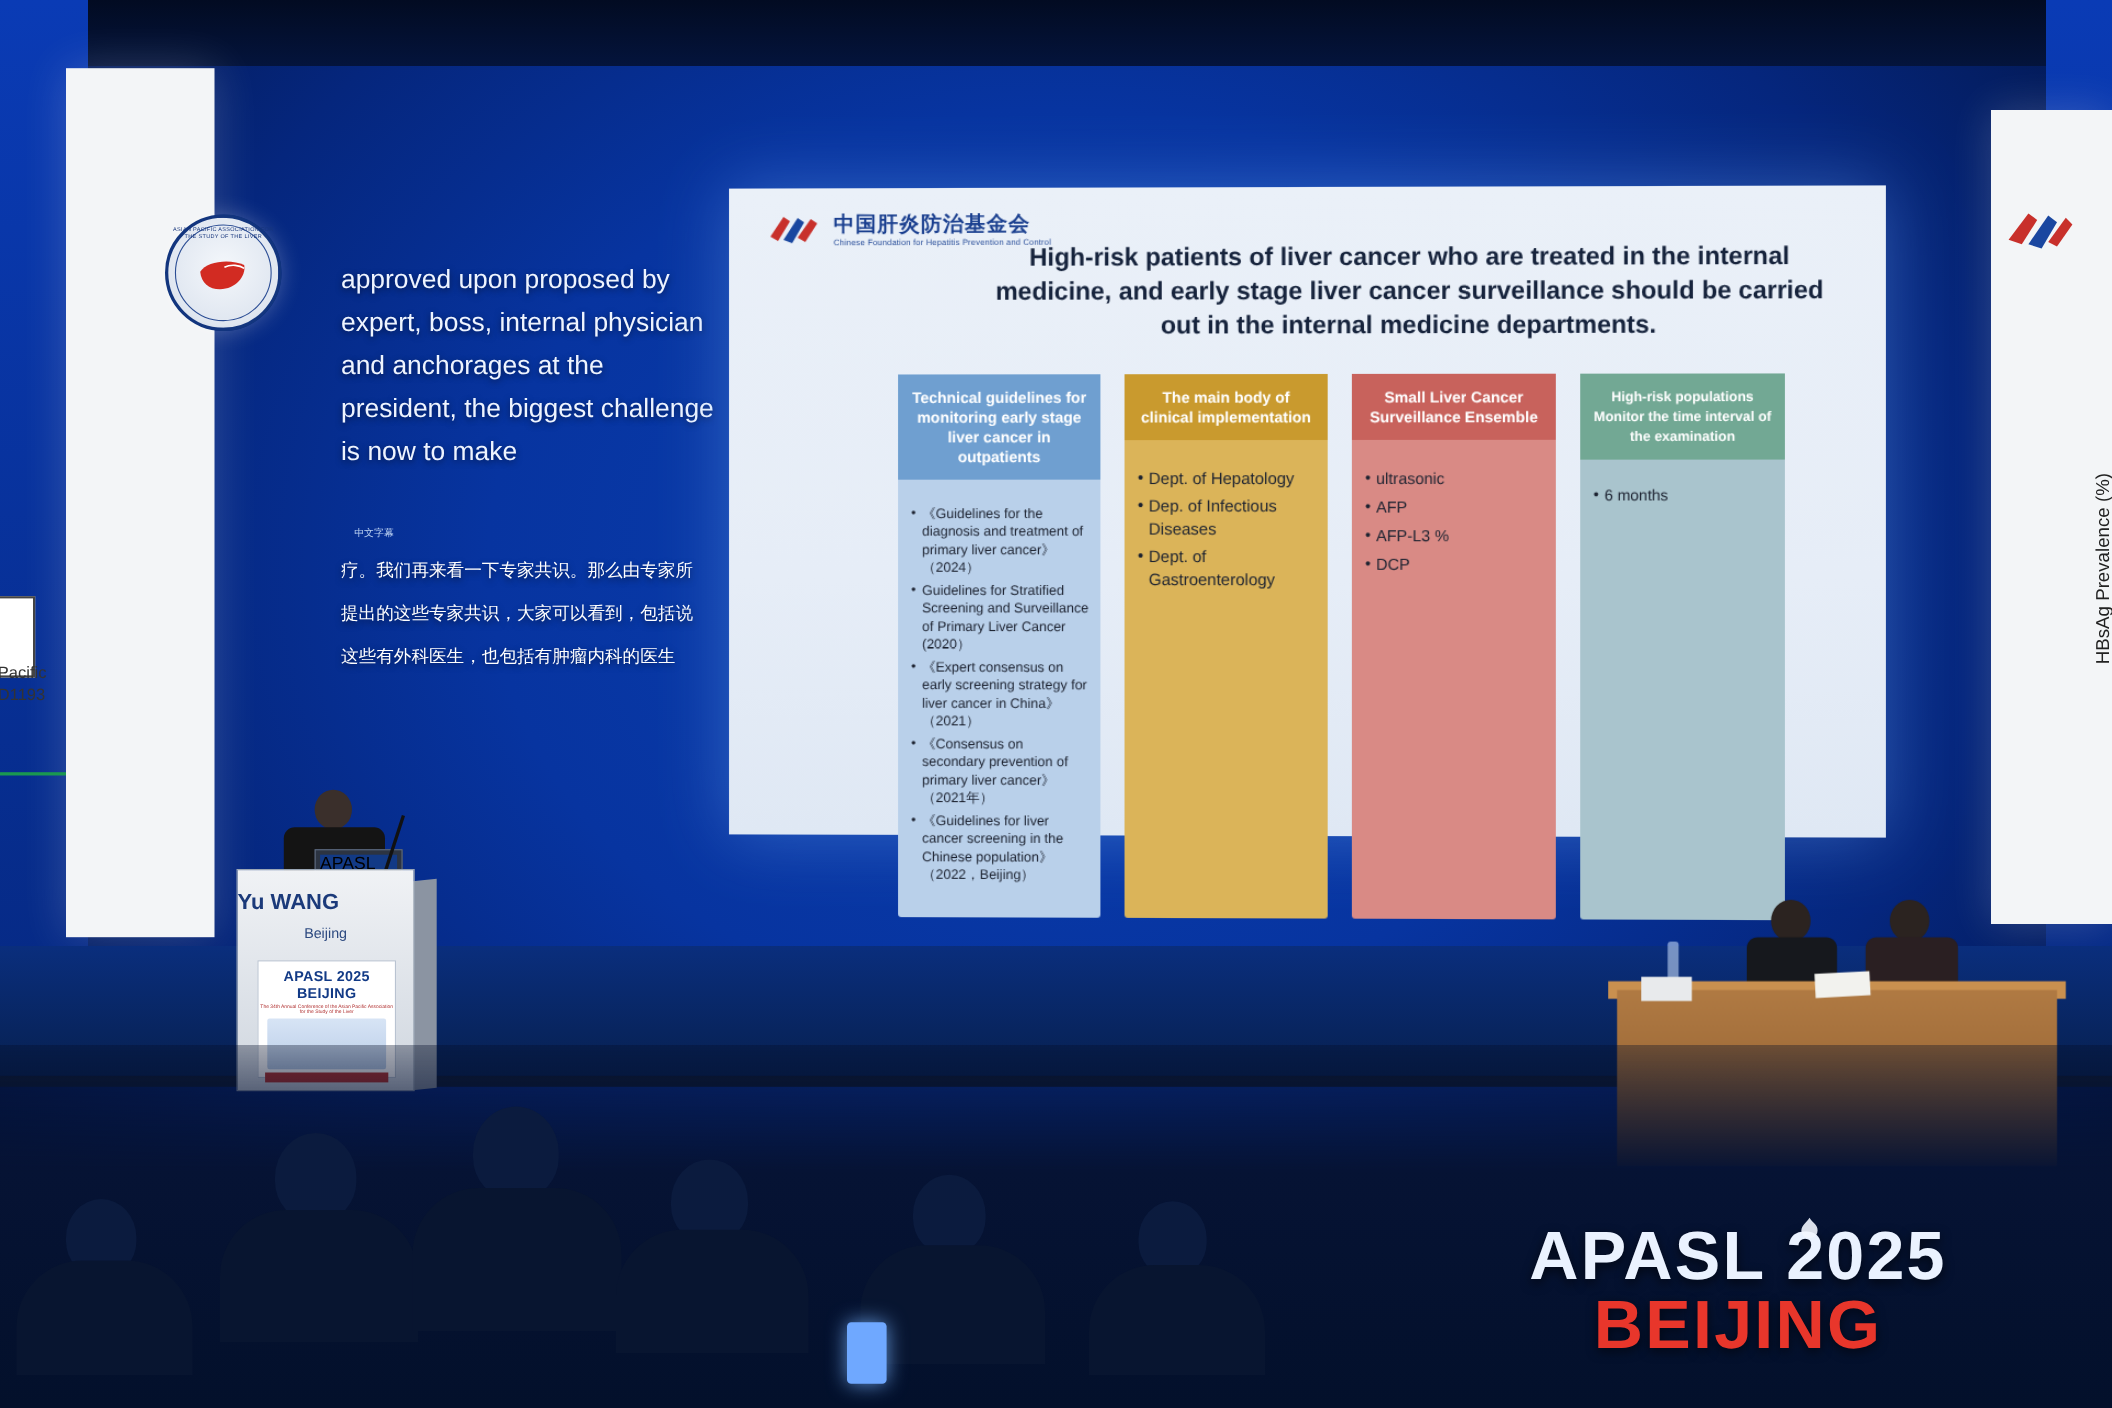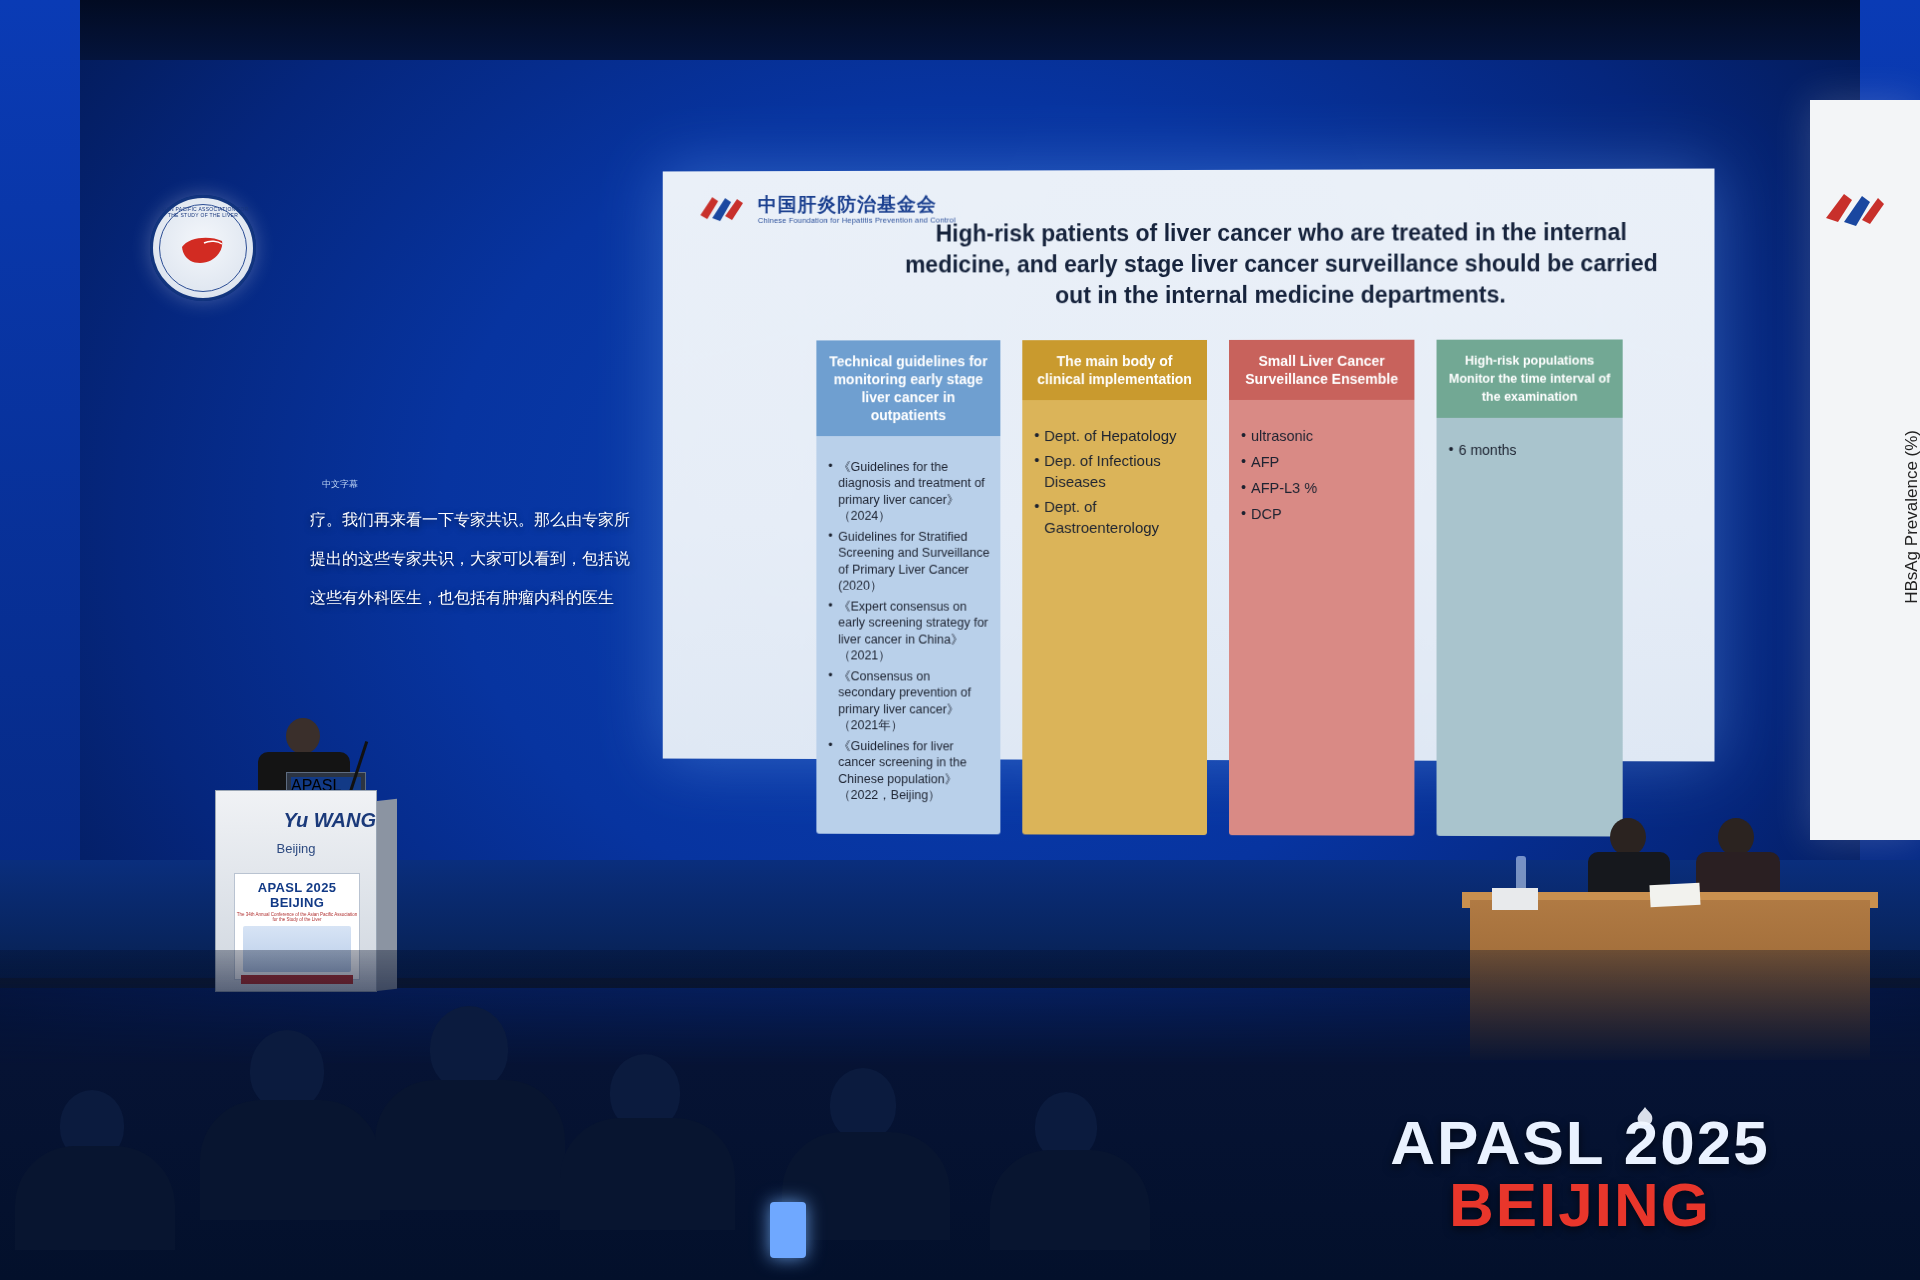--- a/index.html
+++ b/index.html
@@ -75,21 +75,21 @@
      background:radial-gradient(circle at 50% 45%,#f4f7fb,#dfe6f0 70%,#b9c6d8 100%);
      border:3px solid #12357e;box-shadow:0 0 20px rgba(255,255,255,.25);}
   .emblem-inner{position:absolute;left:50%;top:52%;transform:translate(-50%,-50%);width:46px;height:30px;}
   .emblem-ring{position:absolute;inset:6px;border-radius:50%;border:1px solid #2b4d94;}
   .emblem-txt{position:absolute;left:0;top:8px;width:100%;text-align:center;font-size:5px;color:#16357c;letter-spacing:.3px;}
 
   
   .podium{position:absolute;left:215px;top:790px;width:160px;height:200px;
      background:linear-gradient(180deg,#f0f2f5,#cfd6df);border:1px solid #9aa6b5;}
   .podium-side{position:absolute;left:375px;top:800px;width:22px;height:190px;background:#8b94a2;transform:skewY(-6deg);}
-  .podium-name{position:absolute;left:0;top:18px;width:100%;text-align:right;font-size:20px;font-weight:bold;color:#1b3a7a;font-style:italic;}
+  .podium-name{position:absolute;left:0;top:18px;width:100%;text-align:left;font-size:20px;font-weight:bold;color:#1b3a7a;}
   .podium-city{position:absolute;left:0;top:50px;width:100%;text-align:center;font-size:13px;color:#2d4a80;}
   .podium-poster{position:absolute;left:18px;top:82px;width:124px;height:105px;background:#ffffff;border:1px solid #b9c3d1;}
   .poster-title{font-size:13px;font-weight:bold;color:#123a86;text-align:center;margin-top:6px;letter-spacing:.3px;}
   .poster-sub{font-size:4.5px;color:#b03030;text-align:center;margin-top:2px;}
   .poster-img{margin:4px 8px 0;height:46px;background:linear-gradient(180deg,#d7e4f5,#b9cde8);border-radius:2px;}
   .poster-bar{height:9px;background:#b6302c;margin:3px 6px 0;}
   .speaker-head{position:absolute;left:286px;top:718px;width:34px;height:36px;border-radius:50%;background:#3a2f2b;}
   .speaker-body{position:absolute;left:258px;top:752px;width:92px;height:60px;background:#141414;border-radius:10px 10px 0 0;}
   .laptop{position:absolute;left:286px;top:772px;width:78px;height:30px;background:#2c3442;border:1px solid #5e6c80;}
   .laptop-scr{position:absolute;left:4px;top:4px;width:70px;height:14px;background:#123a86;}
@@ -127,39 +127,48 @@
 </style>
 </head>
 <body>
 
 <div class="hall">
 
   <div class="hall-dark-top"></div>
   <div class="wall-left"></div>
   <div class="wall-right"></div>
 
+  <div class="side-screen side-left">
+    <div class="side-left-box"></div>
+    <div class="side-left-green"></div>
+    <div class="side-left-txt">
+      <div>Pacific</div>
+      <div>D1193</div>
+    </div>
+  </div>
 
   <div class="side-screen side-right">
     <svg class="side-logo" viewBox="0 0 80 46">
       <path d="M4 30 L22 6 L30 12 L16 34 Z" fill="#c8302b"></path>
       <path d="M22 34 L40 8 L48 14 L34 38 Z" fill="#1a47a0"></path>
       <path d="M40 32 L56 10 L62 16 L48 36 Z" fill="#c8302b"></path>
     </svg>
     <div class="rot-label">HBsAg Prevalence (%)</div>
   </div>
 
   <div class="emblem">
     <div class="emblem-ring"></div>
     <div class="emblem-txt">ASIAN PACIFIC ASSOCIATION FOR THE STUDY OF THE LIVER</div>
     <svg class="emblem-inner" viewBox="0 0 46 30">
       <path d="M2 12 C8 2, 30 0, 42 6 C44 16, 34 28, 20 28 C10 28, 3 22, 2 12 Z" fill="#d22b22"></path>
       <path d="M24 8 C30 5, 38 6, 42 9" stroke="#fff" stroke-width="1.4" fill="none"></path>
     </svg>
   </div>
 
+  <div class="subs-en">approved upon proposed by expert, boss, internal physician and anchorages at the president, the biggest challenge is now to make</div>
   <div class="subs-tiny">中文字幕</div>
   <div class="subs-cn">疗。我们再来看一下专家共识。那么由专家所提出的这些专家共识，大家可以看到，包括说这些有外科医生，也包括有肿瘤内科的医生</div>
 
   <div class="main-screen">
 
     <div class="slide-logo">
       <svg class="logo-mark" viewBox="0 0 52 34">
         <path d="M2 22 L14 4 L20 8 L9 26 Z" fill="#c8302b"></path>
         <path d="M14 25 L27 5 L33 9 L22 28 Z" fill="#1a47a0"></path>
         <path d="M27 23 L39 6 L45 10 L34 27 Z" fill="#c8302b"></path>

